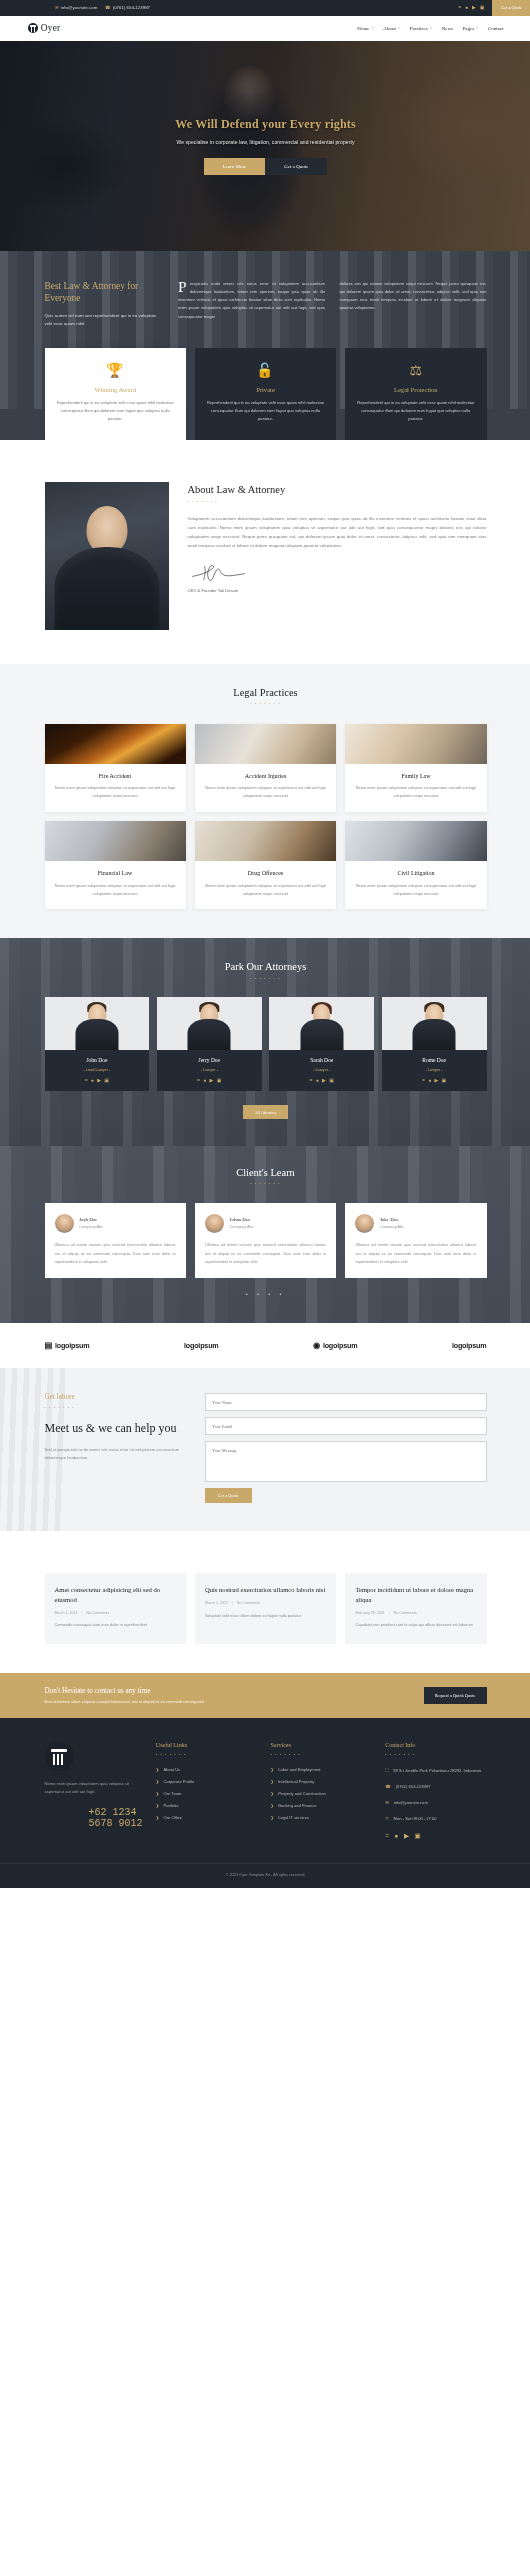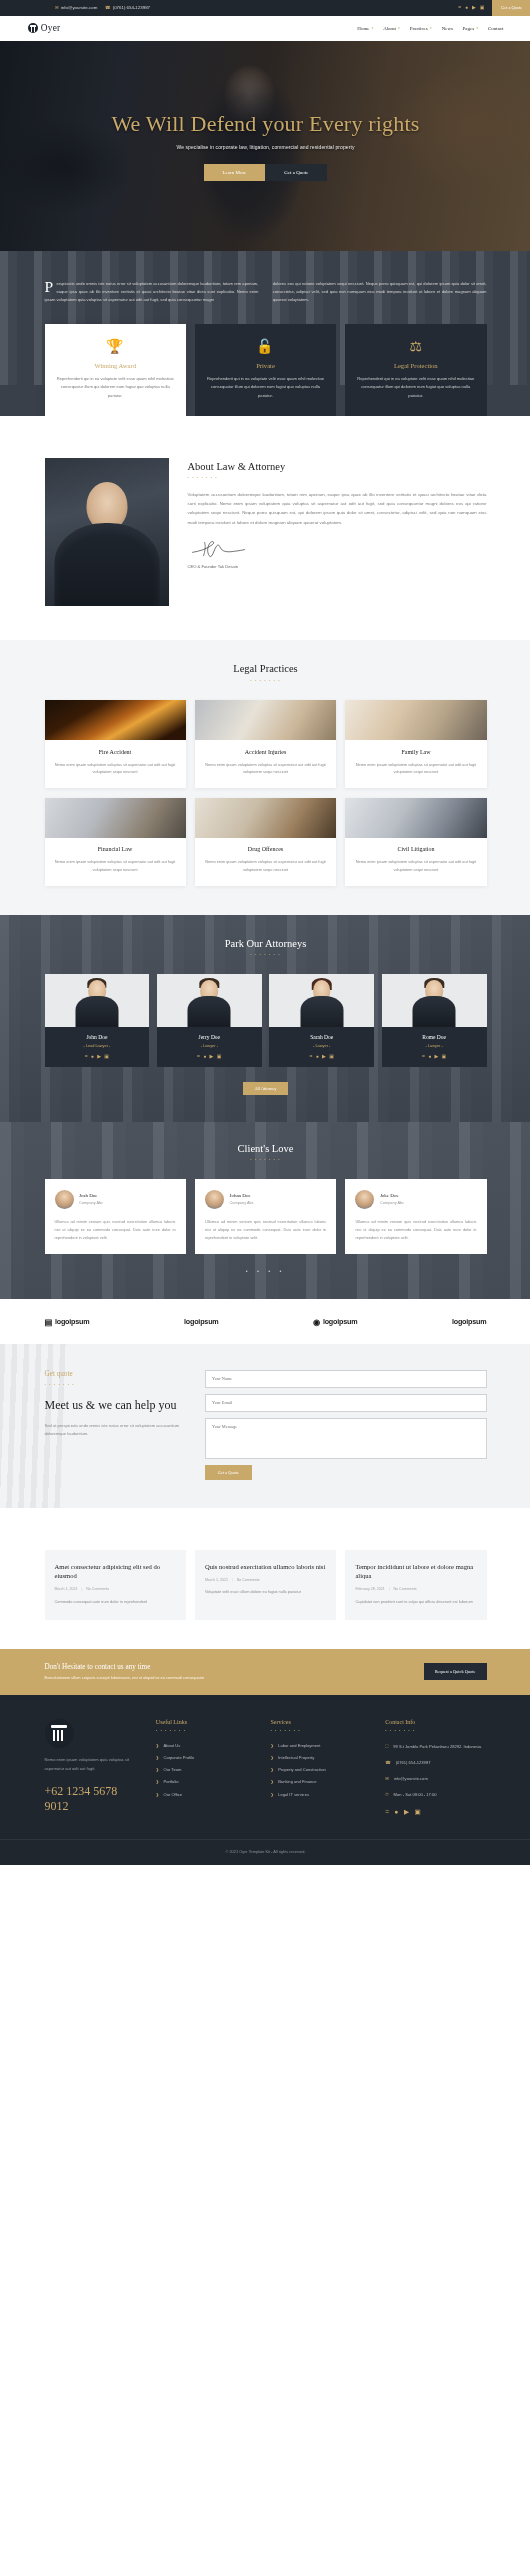--- a/index.html
+++ b/index.html
@@ -79,21 +79,21 @@
     background:
       radial-gradient(ellipse 72px 111px at 47% 55%, rgba(28,32,40,.95) 0%, rgba(28,32,40,.55) 55%, transparent 78%),
       radial-gradient(ellipse 33px 39px at 47% 26%, rgba(226,196,165,.85) 0%, rgba(180,140,110,.3) 60%, transparent 80%),
       radial-gradient(ellipse 100px 66px at 12% 60%, rgba(20,24,30,.9), transparent 70%),
       radial-gradient(ellipse 111px 88px at 88% 40%, rgba(150,110,65,.55), transparent 72%);
   }
   .hero::after{ content:""; position:absolute; inset:0; background:rgba(18,22,28,.42); }
   .hero-inner{ position:relative; z-index:3; text-align:center; width:387px; }
   .hero h1{
     font-family:"Liberation Serif", serif;
-    font-size:22px; color:var(--gold); font-weight:400; letter-spacing:0.2px;
+    font-size:12px; color:var(--gold); font-weight:700; letter-spacing:0.2px;
     text-shadow:0 0.6px 2.2px rgba(0,0,0,.6);
   }
   .hero p{
     margin-top:7.2px; font-size:5px; color:#efefef; letter-spacing:0.1px;
     text-shadow:0 0.6px 1.7px rgba(0,0,0,.7);
   }
   .hero-btns{ margin-top:13.3px; display:flex; justify-content:center; }
   .btn-gold{
     background:var(--gold); color:#fff; font-family:"Liberation Serif", serif;
     font-size:5px; padding:6px 19px;
@@ -326,21 +326,21 @@
   }
   .fmark::before{
     content:""; position:absolute; left:6.6px; top:6.6px; width:15.5px; height:3.3px;
     background:#fff; border-radius:1.1px;
   }
   .fmark::after{
     content:""; position:absolute; left:8.3px; top:11.6px; width:12px; height:11px;
     background:repeating-linear-gradient(90deg,#fff 0 2.2px,transparent 2.2px 4.1px);
   }
   .fcol1 p{ margin-top:8.8px; font-size:4.1px; line-height:2.0; color:#9a9da1; }
-  .fphone{ margin-top:11px; font-family:Liberation Serif, serif; font-size:12px; color:var(--gold); }
+  .fphone{ margin-top:11px; font-family:Liberation Mono, monospace; font-size:10px; color:var(--gold);margin-left:44px; }
   .fcol{ flex:1; }
   .fcol h4{
     font-family:"Liberation Serif", serif; font-size:6px; font-weight:400; color:var(--gold);
   }
   .fcol .dots{ margin-top:3.3px; }
   .flist{ margin-top:10px; list-style:none; }
   .flist li{ display:flex; gap:4.4px; align-items:center; font-size:4.1px; color:#b7b9bc; margin-bottom:7.2px; }
   .flist li .chev{ color:var(--gold); font-size:3.9px; }
   .cinfo{ margin-top:10px; }
   .cinfo li{ display:flex; gap:5px; align-items:flex-start; font-size:4.1px; color:#b7b9bc; margin-bottom:7.7px; list-style:none; line-height:1.75; }
@@ -417,20 +417,24 @@
     <p>We specialise in corporate law, litigation, commercial and residential property</p>
     <div class="hero-btns">
       <a class="btn-gold">Learn More</a>
       <a class="btn-dark">Get a Quote</a>
     </div>
   </div>
 </section>
 
 <section class="bestlaw">
   <div class="wrap">
+    <div class="bl-col1">
+      <h2>Best Law &amp; Attorney for Everyone</h2>
+      <p>Quis autem vel eum iure reprehenderit qui in ea voluptate velit esse quam nihil.</p>
+    </div>
     <div class="bl-col2">
       <span class="dropcap serif">P</span><span>erspiciatis unde omnis iste natus error sit voluptatem accusantium doloremque laudantium, totam rem aperiam, eaque ipsa quae ab illo inventore veritatis et quasi architecto beatae vitae dicta sunt explicabo. Nemo enim ipsam voluptatem quia voluptas sit aspernatur aut odit aut fugit, sed quia consequuntur magni</span>
     </div>
     <div class="bl-col3">dolores eos qui ratione voluptatem sequi nesciunt. Neque porro quisquam est, qui dolorem ipsum quia dolor sit amet, consectetur, adipisci velit, sed quia non numquam eius modi tempora incidunt ut labore et dolore magnam aliquam quaerat voluptatem.</div>
   </div>
 
   <div class="features">
     <div class="wrap">
       <div class="fcard light">
         <div class="ficon">🏆</div>
@@ -602,21 +606,21 @@
     </div>
     <div class="all-att">
       <span>All Attorney</span>
     </div>
   </div>
 </section>
 
 <section class="testi">
   <div class="wrap">
     <div class="sec-title">
-      <h2>Client's Love</h2>
+      <h2>Client's Learn</h2>
       <div class="dots">• • • • • • •</div>
     </div>
     <div class="tgrid">
       <div class="tcard">
         <div class="thead">
           <span class="tavatar"></span>
           <div>
             <h4>Josh Doe</h4>
             <div class="co">Company Abc</div>
           </div>
@@ -663,21 +667,21 @@
     </div>
     <div class="lg">
       <span>logoipsum</span>
     </div>
   </div>
 </section>
 
 <section class="getquote">
   <div class="wrap">
     <div class="gq-left">
-      <div class="kicker">Get quote</div>
+      <div class="kicker">Get labore</div>
       <div class="dots">• • • • • • •</div>
       <h2>Meet us &amp; we can help you</h2>
       <p>Sed ut perspiciatis unde omnis iste natus error sit voluptatem accusantium doloremque laudantium.</p>
     </div>
     <form class="gq-form">
       <input type="text" placeholder="Your Name" style="">
       <input type="text" placeholder="Your Email" style="">
       <textarea placeholder="Your Message" style=""></textarea>
       <button class="submit" type="submit">Get a Quote</button>
     </form>

